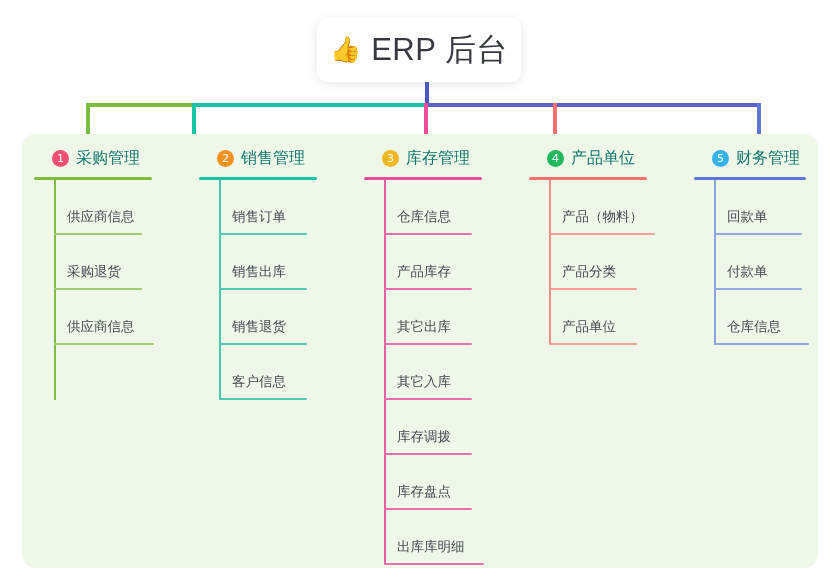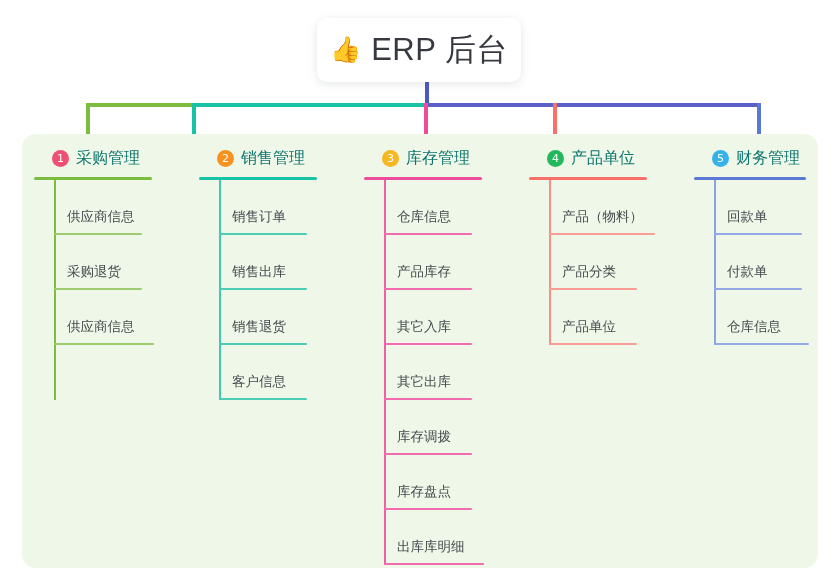--- a/index.html
+++ b/index.html
@@ -217,25 +217,25 @@
       <div class="spine" style="height:385px; background:#ef5fa6;"></div>
       <div class="leaf">
         <span class="leaf-text">仓库信息</span>
         <span class="leaf-rule" style="width:88px; background:#f06cae;"></span>
       </div>
       <div class="leaf">
         <span class="leaf-text">产品库存</span>
         <span class="leaf-rule" style="width:88px; background:#f06cae;"></span>
       </div>
       <div class="leaf">
+        <span class="leaf-text">其它出库</span>
+        <span class="leaf-rule" style="width:88px; background:#f06cae;"></span>
+      </div>
+      <div class="leaf">
         <span class="leaf-text">其它入库</span>
-        <span class="leaf-rule" style="width:88px; background:#f06cae;"></span>
-      </div>
-      <div class="leaf">
-        <span class="leaf-text">其它出库</span>
         <span class="leaf-rule" style="width:88px; background:#f06cae;"></span>
       </div>
       <div class="leaf">
         <span class="leaf-text">库存调拨</span>
         <span class="leaf-rule" style="width:88px; background:#f06cae;"></span>
       </div>
       <div class="leaf">
         <span class="leaf-text">库存盘点</span>
         <span class="leaf-rule" style="width:88px; background:#f06cae;"></span>
       </div>

